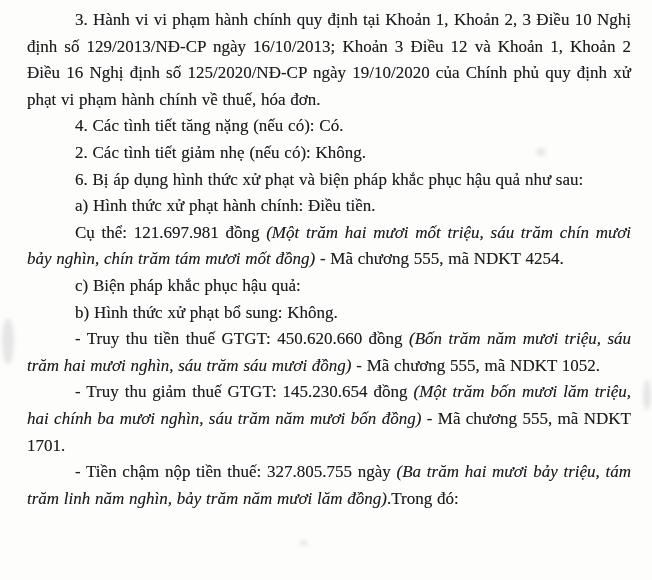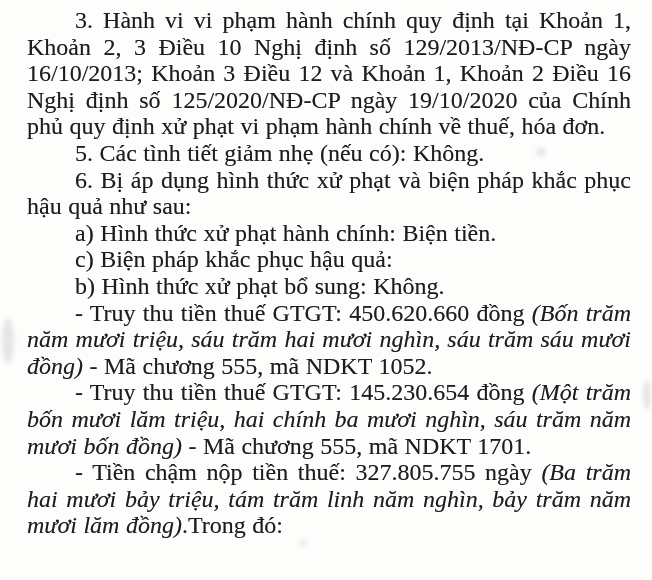--- a/index.html
+++ b/index.html
@@ -20,21 +20,21 @@
     height: 580px;
     padding: 7px 21px 0 27px;
     background: #fdfdfc;
     color: #1d1d20;
     text-shadow: 0 0 0.6px rgba(25,25,30,0.45);
   }
   p.para {
     margin: 0;
     text-align: justify;
     text-indent: 48px;
-    font-size: 24px;
+    font-size: 17px;
     line-height: 26.6px;
     word-spacing: 0.5px;
   }
   .italic {
     font-style: italic;
   }
   
   .smudge {
     position: absolute;
     background: rgba(120,120,125,0.18);
@@ -47,35 +47,37 @@
   .smudge-3 { left: 300px; top: 540px; width: 7px;  height: 6px;  }
   .smudge-4 { left: 643px; top: 380px; width: 8px;  height: 30px; }
 </style>
 </head>
 <body>
 
 <div class="page">
 
   <p class="para"><span>3. Hành vi vi phạm hành chính quy định tại Khoản 1, Khoản 2, 3 Điều 10 Nghị định số 129/2013/NĐ-CP ngày 16/10/2013; Khoản 3 Điều 12 và Khoản 1, Khoản 2 Điều 16 Nghị định số 125/2020/NĐ-CP ngày 19/10/2020 của Chính phủ quy định xử phạt vi phạm hành chính về thuế, hóa đơn.</span></p>
 
+  <p class="para"><span>4. Các tình tiết tăng nặng (nếu có): Có.</span></p>
 
-  <p class="para"><span>5. Các tình tiết giảm nhẹ (nếu có): Không.</span></p>
+  <p class="para"><span>2. Các tình tiết giảm nhẹ (nếu có): Không.</span></p>
 
   <p class="para"><span>6. Bị áp dụng hình thức xử phạt và biện pháp khắc phục hậu quả như sau:</span></p>
 
-  <p class="para"><span>a) Hình thức xử phạt hành chính: Biện tiền.</span></p>
+  <p class="para"><span>a) Hình thức xử phạt hành chính: Điều tiền.</span></p>
 
+  <p class="para"><span>Cụ thể: 121.697.981 đồng </span><span class="italic">(Một trăm hai mươi mốt triệu, sáu trăm chín mươi bảy nghìn, chín trăm tám mươi mốt đồng)</span><span> - Mã chương 555, mã NDKT 4254.</span></p>
 
   <p class="para"><span>c) Biện pháp khắc phục hậu quả:</span></p>
 
   <p class="para"><span>b) Hình thức xử phạt bổ sung: Không.</span></p>
 
   <p class="para"><span>- Truy thu tiền thuế GTGT: 450.620.660 đồng </span><span class="italic">(Bốn trăm năm mươi triệu, sáu trăm hai mươi nghìn, sáu trăm sáu mươi đồng)</span><span> - Mã chương 555, mã NDKT 1052.</span></p>
 
-  <p class="para"><span>- Truy thu tiền thuế GTGT: 145.230.654 đồng </span><span class="italic">(Một trăm bốn mươi lăm triệu, hai chính ba mươi nghìn, sáu trăm năm mươi bốn đồng)</span><span> - Mã chương 555, mã NDKT 1701.</span></p>
+  <p class="para"><span>- Truy thu giảm thuế GTGT: 145.230.654 đồng </span><span class="italic">(Một trăm bốn mươi lăm triệu, hai chính ba mươi nghìn, sáu trăm năm mươi bốn đồng)</span><span> - Mã chương 555, mã NDKT 1701.</span></p>
 
   <p class="para"><span>- Tiền chậm nộp tiền thuế: 327.805.755 ngày </span><span class="italic">(Ba trăm hai mươi bảy triệu, tám trăm linh năm nghìn, bảy trăm năm mươi lăm đồng)</span><span>.Trong đó:</span></p>
 
   <div class="smudge smudge-1"></div>
   <div class="smudge smudge-2"></div>
   <div class="smudge smudge-3"></div>
   <div class="smudge smudge-4"></div>
 
 </div>
 

